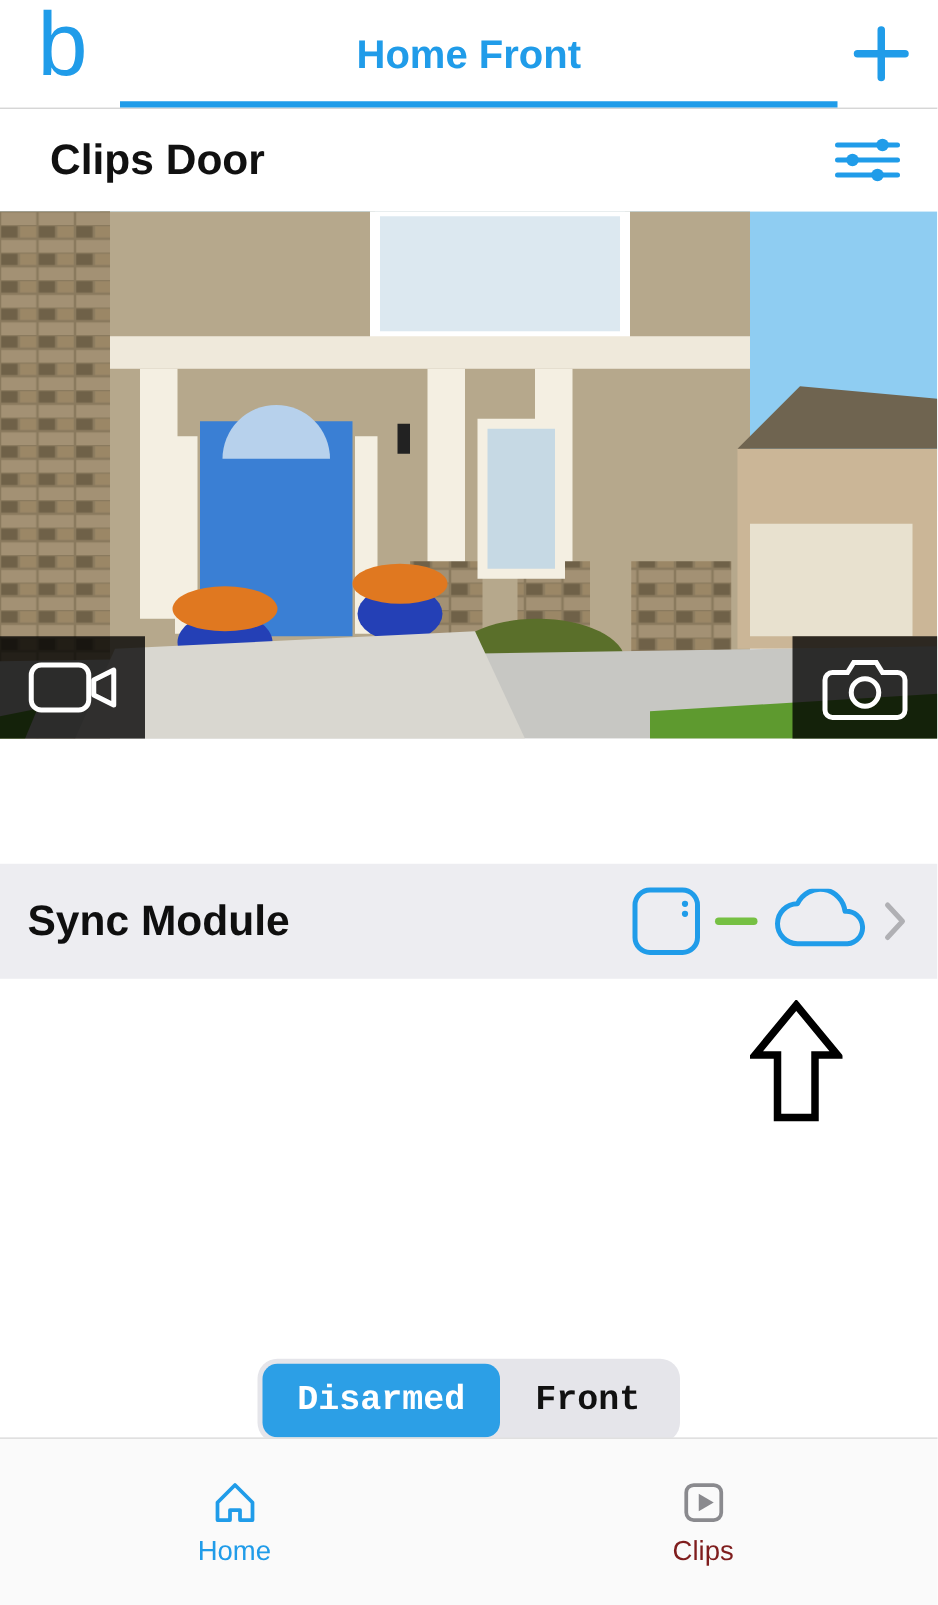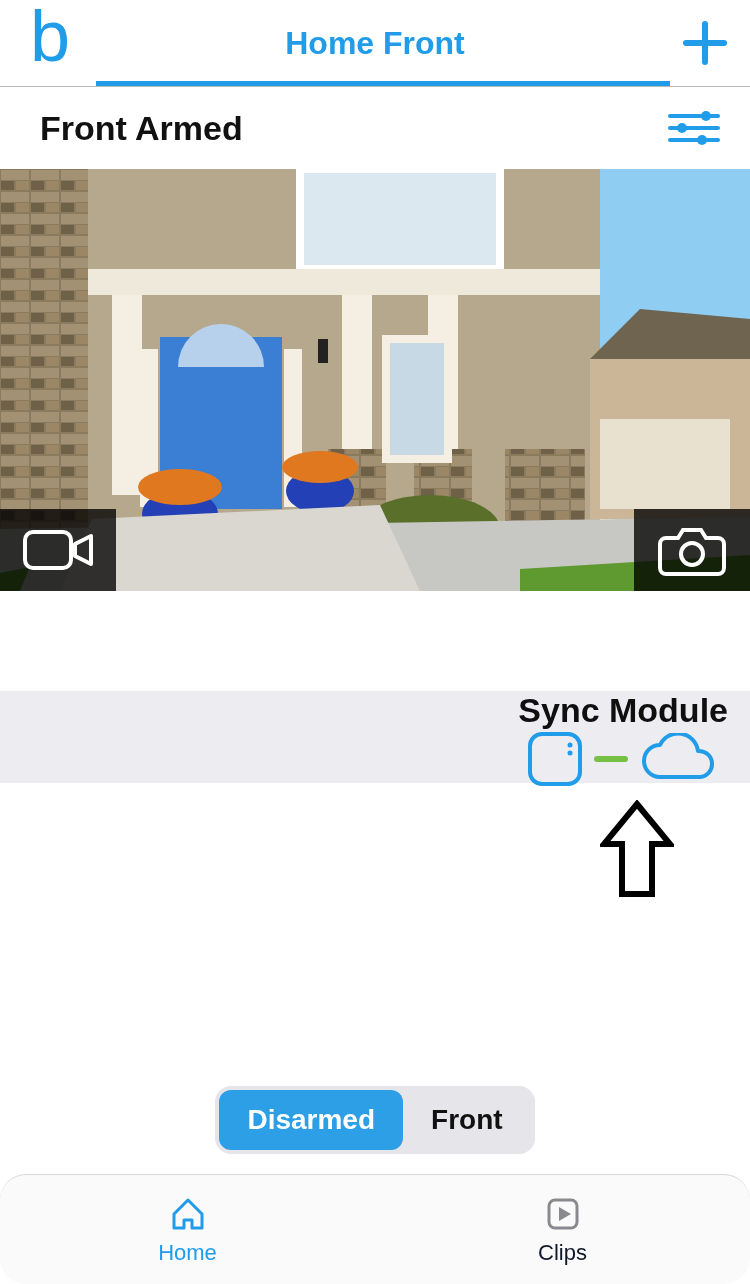--- a/index.html
+++ b/index.html
@@ -20,65 +20,65 @@
 
   
   .thumb-wrap { position:relative; width:750px; height:422px; overflow:hidden; }
   .thumb-scene { width:100%; height:100%; position:relative; }
 
   .overlay-btn { position:absolute; bottom:0; width:116px; height:82px; background:rgba(0,0,0,0.78); display:flex; align-items:center; justify-content:center; cursor:pointer; }
   .overlay-left { left:0; }
   .overlay-right { right:0; }
 
   
-  .sync-row { margin-top:100px; background:#ededf1; height:92px; display:flex; align-items:flex-end; padding:0 22px; cursor:pointer; position:relative;flex-direction:column; }
+  .sync-row { margin-top:100px; background:#ededf1; height:92px; display:flex; align-items:center; padding:0 22px; cursor:pointer; position:relative; }
   .sync-label { font-size:34px; font-weight:700; color:#0f0f0f; flex:0 0 auto; }
   .sync-spacer { flex:1; }
   .sync-status-group { display:flex; align-items:center; gap:10px; margin-right:12px; }
   .sync-box-svg { width:58px; height:58px; }
   .sync-line { width:34px; height:6px; background:#76c043; border-radius:3px; }
   .cloud-svg { width:78px; height:52px; }
   .chev-svg { width:22px; height:34px; }
 
   
   .arrow-indicator { position:absolute; left:600px; top:800px; width:74px; height:98px; }
 
   
   .segment-wrap { position:absolute; left:0; right:0; bottom:130px; display:flex; justify-content:center; }
   .segment { display:flex; background:#e5e5ea; border-radius:16px; padding:4px; }
-  .segment button { border:none; font-size:28px; font-weight:600; padding:14px 28px; border-radius:12px; cursor:pointer; color:#111; background:transparent; }
+  .segment button { border:none; font-size:28px; font-weight:600; padding:14px 28px; border-radius:12px; cursor:pointer; color:#111; background:transparent;font-family:Liberation Mono, monospace; }
   .segment button.active { background:#2c9fe6; color:#fff; }
 
   
-  .tab-bar { position:absolute; left:0; right:0; bottom:0; height:110px; border-top:1px solid #d8d8d8; background:#fafafa; display:flex;border-radius:26px; }
+  .tab-bar { position:absolute; left:0; right:0; bottom:0; height:134px; border-top:1px solid #d8d8d8; background:#fafafa; display:flex; }
   .tab { flex:1; display:flex; flex-direction:column; align-items:center; justify-content:center; gap:6px; cursor:pointer; }
   .tab-label { font-size:22px; font-weight:500; }
   .tab.active .tab-label { color:#209ce9; }
-  .tab.inactive .tab-label { color:#0f172a; }
+  .tab.inactive .tab-label { color:#7f1d1d; }
   .tab-icon { width:40px; height:40px; }
 
 </style>
 </head>
 <body>
 
 <div class="top-bar">
   <span class="logo-b">b</span>
   <div class="system-name">Home Front</div>
   <div class="add-btn">
     <svg width="46" height="46" viewBox="0 0 46 46">
       <line x1="23" y1="4" x2="23" y2="42" stroke="#209ce9" stroke-width="6" stroke-linecap="round"></line>
       <line x1="4" y1="23" x2="42" y2="23" stroke="#209ce9" stroke-width="6" stroke-linecap="round"></line>
     </svg>
   </div>
   <div class="blue-underline"></div>
 </div>
 <div class="grey-line"></div>
 
 <div class="camera-title-row">
-  <div class="camera-title">Front Armed</div>
+  <div class="camera-title">Clips Door</div>
   <div class="settings-sliders">
     <svg width="52" height="40" viewBox="0 0 52 40">
       <line x1="2" y1="8" x2="50" y2="8" stroke="#209ce9" stroke-width="4" stroke-linecap="round"></line>
       <line x1="2" y1="20" x2="50" y2="20" stroke="#209ce9" stroke-width="4" stroke-linecap="round"></line>
       <line x1="2" y1="32" x2="50" y2="32" stroke="#209ce9" stroke-width="4" stroke-linecap="round"></line>
       <circle cx="38" cy="8" r="5" fill="#209ce9"></circle>
       <circle cx="14" cy="20" r="5" fill="#209ce9"></circle>
       <circle cx="34" cy="32" r="5" fill="#209ce9"></circle>
     </svg>
   </div>

